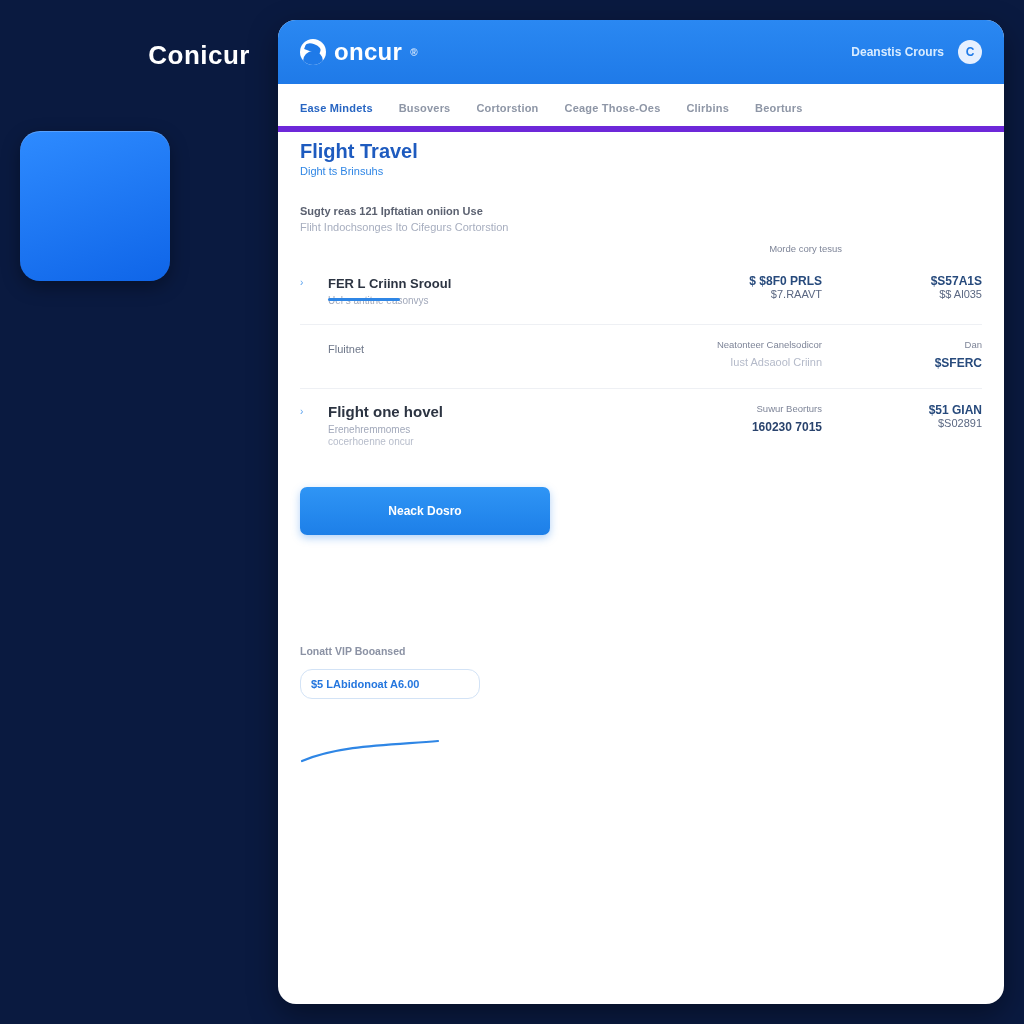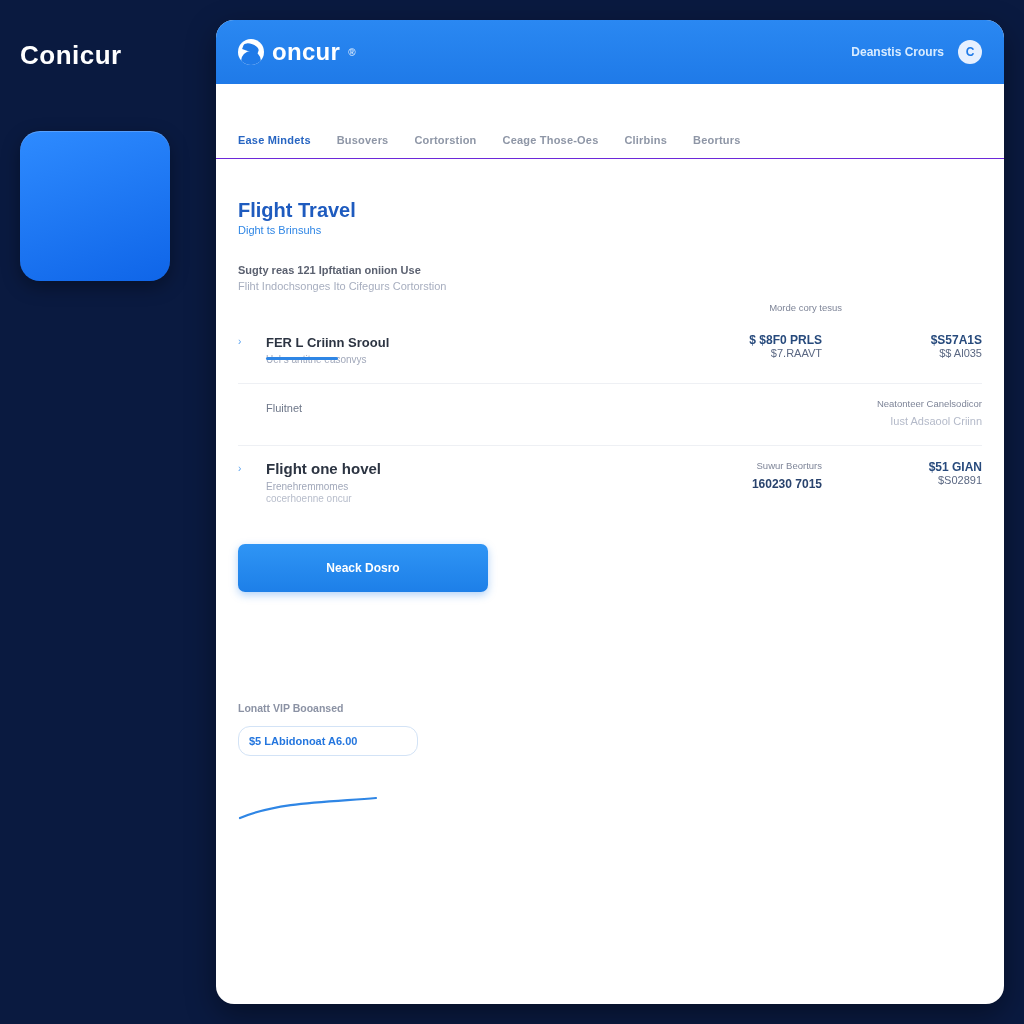--- a/index.html
+++ b/index.html
@@ -3,47 +3,47 @@
 <meta charset="utf-8">
 <style>
   * { box-sizing: border-box; margin: 0; padding: 0; }
   html, body { width: 1024px; height: 1024px; font-family: -apple-system, BlinkMacSystemFont, "Segoe UI", Arial, sans-serif; }
   body {
     background: #0a1a40;
     display: flex;
     overflow: hidden;
   }
   .outer-sidebar {
-    width: 216px;
+    width: 270px;
     padding: 40px 20px;
     color: #fff;
+    text-align: right;
   }
   .outer-brand {
     font-size: 26px;
     font-weight: 600;
     letter-spacing: 0.5px;
     margin-bottom: 60px;
   }
   .blue-tile {
     width: 150px;
     height: 150px;
     border-radius: 20px;
     background: linear-gradient(160deg, #2e8bff 0%, #0f65e8 100%);
     box-shadow: 0 6px 18px rgba(0,0,0,0.35), inset 0 1px 0 rgba(255,255,255,0.2);
   }
   .app-card {
     flex: 1;
-    margin: 20px 20px 20px 0;
+    margin: 20px 20px 20px 8px;
     background: #fff;
     border-radius: 18px;
     display: flex;
     flex-direction: column;
     overflow: hidden;
     box-shadow: 0 10px 30px rgba(0,0,0,0.4);
-    gap: 32px;
   }
   .app-header {
     height: 64px;
     background: linear-gradient(180deg, #2a88f2 0%, #1f7ae8 100%);
     display: flex;
     align-items: center;
     padding: 0 22px;
     color: #fff;
   }
   .app-logo {
@@ -91,21 +91,21 @@
     width: 24px; height: 24px;
     border-radius: 50%;
     background: #e6f0ff;
     display:flex; align-items:center; justify-content:center;
     color:#1f7ae8; font-size:12px; font-weight:700;
   }
   .tabs-strip {
     display:flex;
     gap: 26px;
     padding: 18px 22px 12px 22px;
-    border-bottom: 1px solid #6d28d9;
+    border-bottom: 6px solid #6d28d9;
     text-align: right;
   }
   .tab-item {
     font-size: 11px;
     letter-spacing: .2px;
     color: #8e96a6;
     cursor: pointer;
     font-weight:600;
   }
   .tab-item.active { color: #2765c2; }
@@ -297,20 +297,24 @@
     
     <div class="row no-underline-accent">
       <div class="caret"></div>
       <div class="left">
         <div class="item-title" style="color:#6e7789; font-weight:500; font-size:11px;">Fluitnet</div>
       </div>
       <div class="col-mid">
         <div class="hdr">Neatonteer Canelsodicor</div>
         <div class="val sm" style="color:#b4bac9;">Iust Adsaool Criinn</div>
       </div>
+      <div class="col-right">
+        <div class="hdr">Dan</div>
+        <div class="val">$SFERC</div>
+      </div>
     </div>
 
     
     <div class="row no-underline-accent" style="border-bottom:none;">
       <div class="caret">›</div>
       <div class="left">
         <div class="item-title" style="font-size:15px;">Flight one hovel</div>
         <div class="item-sub">Erenehremmomes</div>
         <div class="item-sub2">cocerhoenne oncur</div>
       </div>

